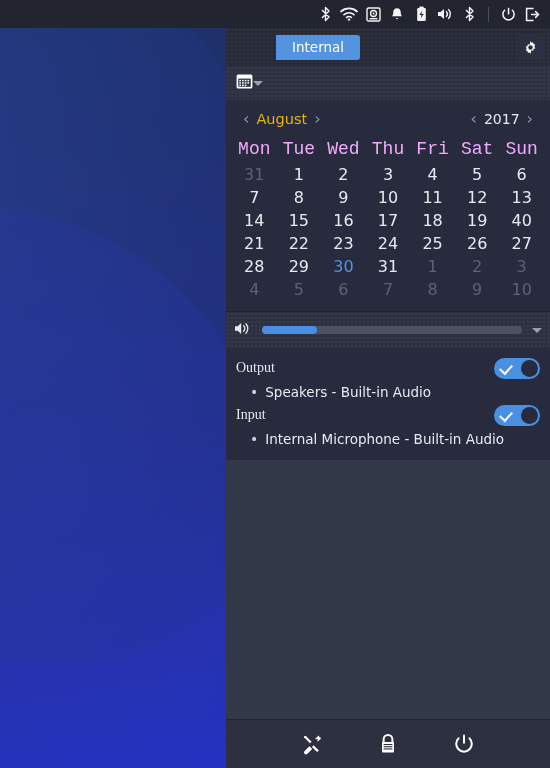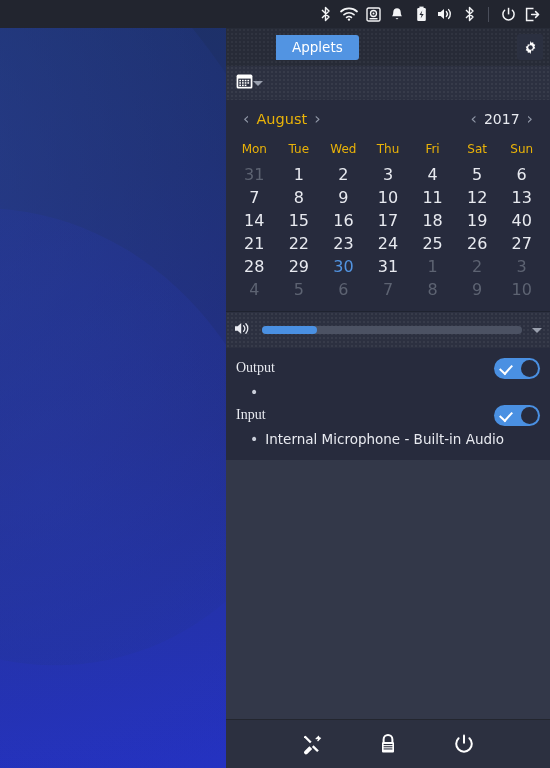--- a/index.html
+++ b/index.html
@@ -93,21 +93,21 @@
   .cal-nav .yname{color:#e8eaf0;font-size:14px;}
 
   
   .cal-grid{
     display:grid;grid-template-columns:repeat(7,1fr);
     padding:4px 6px 10px 6px;
   }
   .cal-grid div{
     text-align:center;font-size:16px;line-height:23px;color:#e8eaf0;
   }
-  .cal-grid .dow{color:#eab308;font-size:12px;padding-bottom:2px;}
+  .cal-grid .dow{color:#f0abfc;font-size:18px;padding-bottom:2px;font-family:Liberation Mono, monospace;}
   .cal-grid .dim{color:#5d6372;}
   .cal-grid .today{color:#5294e2;}
 
   .divider{height:1px;background:#1f2330;}
 
   
   .vol-row{
     height:36px;display:flex;align-items:center;box-sizing:border-box;padding:0 8px;
     background:#2c3040;
     background-image:radial-gradient(rgba(255,255,255,.05) 1px,transparent 1px);
@@ -214,21 +214,21 @@
         <path d="M8.5 1.5H1.6v12h6.9" fill="none" stroke="#f3f4f6" stroke-width="1.5"></path>
         <path d="M6.6 7.5h7M10.6 4.6l3 2.9-3 2.9" fill="none" stroke="#f3f4f6" stroke-width="1.5" stroke-linecap="round" stroke-linejoin="round"></path>
       </svg>
     </div>
   </div>
 
   <div class="panel">
 
     <div class="panel-head">
       <div class="tabs">
-        <button class="tab active">Applets</button>
+        <button class="tab active">Internal</button>
       </div>
       <div class="gear-btn">
         <svg width="15" height="15" viewBox="0 0 16 16">
           <path d="M8 1l.9 1.8 2-.5.3 2 1.9.8-1 1.8 1 1.8-1.9.8-.3 2-2-.5L8 15l-.9-1.8-2 .5-.3-2-1.9-.8 1-1.8-1-1.8 1.9-.8.3-2 2 .5z" fill="#ffffff"></path>
           <circle cx="8" cy="8" r="2.4" fill="#2b3040"></circle>
         </svg>
       </div>
     </div>
 
     <div class="applet">
@@ -335,20 +335,21 @@
     <div class="audio">
       <div class="dev-row">
         <span class="lbl">Output</span>
         <span class="toggle">
           <span class="tick"></span>
           <span class="knob"></span>
         </span>
       </div>
       <div class="sub">
         <span class="bullet">•</span>
+        <span class="txt">Speakers - Built-in Audio</span>
       </div>
 
       <div class="dev-row">
         <span class="lbl">Input</span>
         <span class="toggle">
           <span class="tick"></span>
           <span class="knob"></span>
         </span>
       </div>
       <div class="sub">

